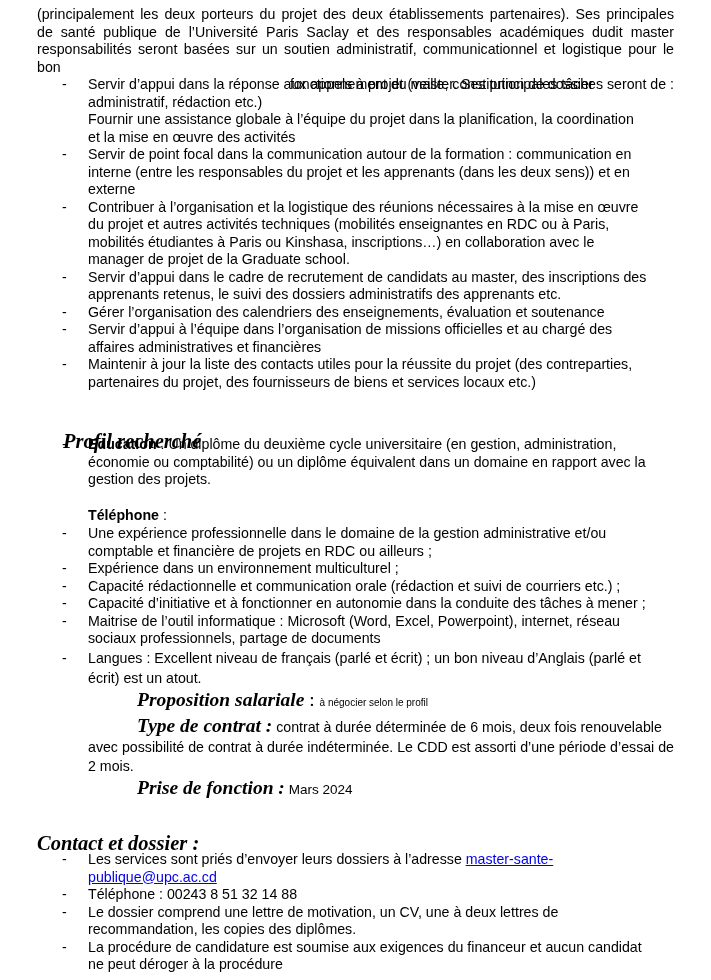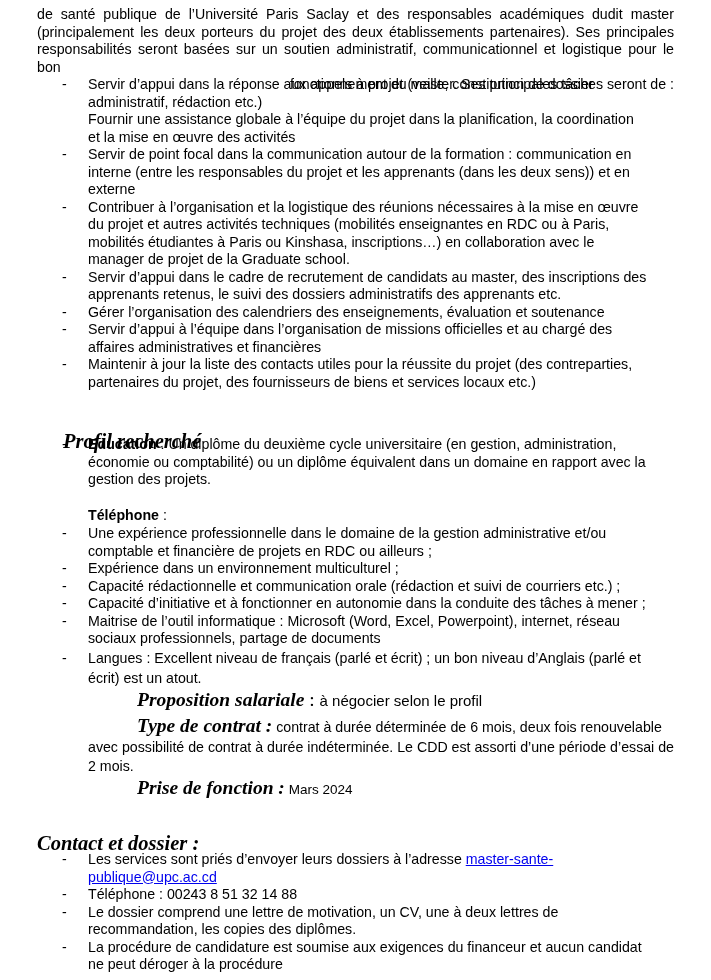--- a/index.html
+++ b/index.html
@@ -24,22 +24,22 @@
   .inline-head { font-size: 19.5px; margin-top: 20px; }
   a.mail { color: #0000ee; text-decoration: underline; }
   b { font-weight: bold; }
 </style>
 </head>
 <body>
 
 <div class="page">
 
   <div class="p intro">
+    <div style="text-align:justify;text-align-last:justify;">(principalement les deux porteurs du projet des deux établissements partenaires). Ses principales</div>
     <div style="text-align:justify;text-align-last:justify;">de santé publique de l’Université Paris Saclay et des responsables académiques dudit master</div>
-    <div style="text-align:justify;text-align-last:justify;">(principalement les deux porteurs du projet des deux établissements partenaires). Ses principales</div>
     <div style="text-align:justify;text-align-last:justify;">responsabilités seront basées sur un soutien administratif, communicationnel et logistique pour le bon</div>
     <div class="lastline">fonctionnement du master. Ses principales tâches seront de :</div>
   </div>
 
   <ul class="dash" style="top:76px;">
     <li>
       <span class="dash-mark">-</span>
       <span>Servir d’appui dans la réponse aux appels à projet (veille, constitution de dossier administratif, rédaction etc.)</span>
       <div>Fournir une assistance globale à l’équipe du projet dans la planification, la coordination et la mise en œuvre des activités</div>
     </li>
@@ -103,21 +103,21 @@
       <span class="dash-mark">-</span>
       <span>Maitrise de l’outil informatique : Microsoft (Word, Excel, Powerpoint), internet, réseau sociaux professionnels, partage de documents</span>
     </li>
     <li style="line-height:20px;">
       <span class="dash-mark">-</span>
       <span>Langues : Excellent niveau de français (parlé et écrit) ; un bon niveau d’Anglais (parlé et écrit) est un atout.</span>
     </li>
   </ul>
 
   <div class="block" style="left:137px; top:688px; width:540px; line-height:24px;">
-    <span class="h-serif inline-head">Proposition salariale</span><span class="h-serif inline-head" style="font-weight:normal;font-style:normal;"> : </span><span style="font-size:15px;">à négocier selon le profil</span>
+    <span class="h-serif inline-head">Proposition salariale</span><span class="h-serif inline-head" style="font-weight:normal;font-style:normal;"> : </span><span style="font-size:10px;">à négocier selon le profil</span>
   </div>
 
   <div class="block" style="left:137px; top:714px; width:540px; line-height:24px;">
     <span class="h-serif inline-head">Type de contrat :</span>
     <span>contrat à durée déterminée de 6 mois, deux fois renouvelable</span>
   </div>
   <div class="block" style="top:738px; width:586px; text-align:justify; line-height:18.5px;">avec possibilité de contrat à durée indéterminée. Le CDD est assorti d’une période d’essai de 2 mois.</div>
 
   <div class="block" style="left:137px; top:776px; width:540px; line-height:24px;">
     <span class="h-serif inline-head">Prise de fonction :</span>

